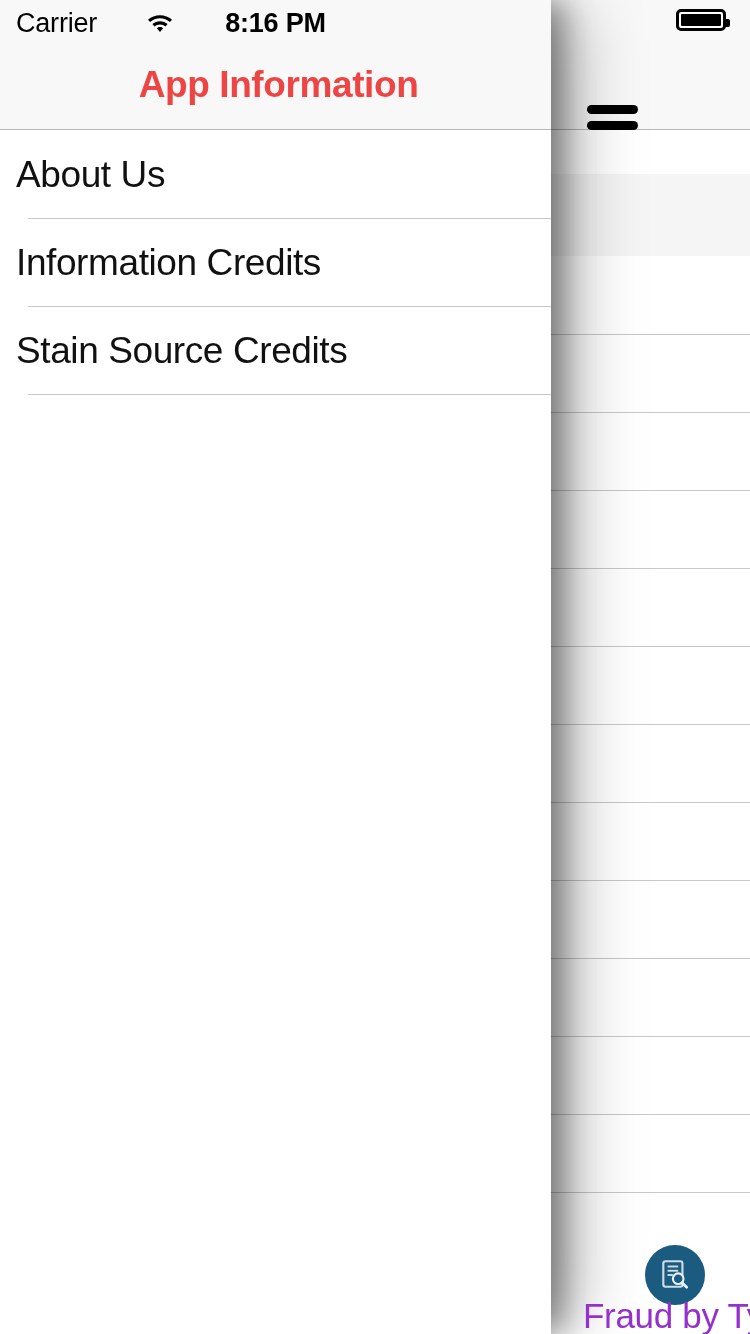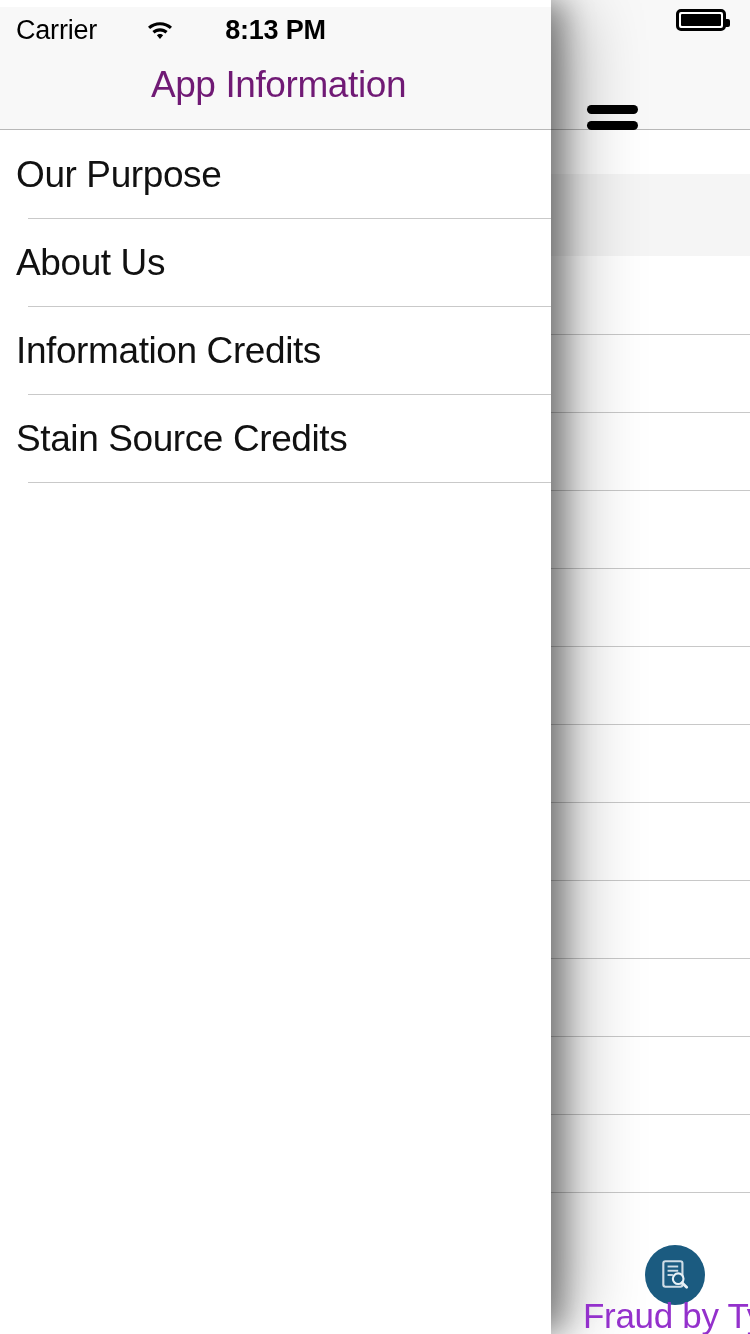--- a/index.html
+++ b/index.html
@@ -110,21 +110,21 @@
   .drawer {
     position:absolute; top:0; left:0;
     width:551px; height:1334px;
     background:#ffffff;
     z-index:3;
     box-shadow: 14px 0 28px -2px rgba(0,0,0,0.40), 40px 0 60px -10px rgba(0,0,0,0.25);
   }
   .dr-statusbar {
     position:absolute; top:0; left:0; width:551px; height:40px;
     background:#f8f8f8;
-    display:flex; align-items:center;margin-top:7px;
+    display:flex; align-items:center;
   }
   .carrier {
     position:absolute; left:16px; top:8px;
     font-size:27px; color:#000; letter-spacing:-0.2px;
   }
   .wifi-icon {
     position:absolute; left:145px; top:11px;
     width:30px; height:22px;
   }
   .clock {
@@ -133,21 +133,21 @@
     font-size:27px; font-weight:bold; color:#000;
     letter-spacing:-0.2px;
   }
   .dr-navbar {
     position:absolute; top:40px; left:0; width:551px; height:90px;
     background:#f8f8f8;
     border-bottom:1px solid #b8b8b8;
     display:flex; align-items:center; justify-content:center;
   }
   .dr-title {
-    font-size:37px; font-weight:normal; color:#701a75;
+    font-size:37px; font-weight:bold; color:#ef4444;
     letter-spacing:-0.4px;
     transform: translateX(3px);
     text-align: right;
   }
   .dr-list {
     position:absolute; top:131px; left:0; width:551px; bottom:0;
     background:#ffffff;
   }
   .dr-row {
     height:88px;
@@ -246,32 +246,29 @@
 
   <div class="drawer">
 
     <div class="dr-statusbar">
       <div class="carrier">Carrier</div>
       <svg class="wifi-icon" viewBox="0 0 30 22" xmlns="http://www.w3.org/2000/svg">
         <path d="M15 4.2c4.6 0 8.8 1.7 12 4.5l-2.1 2.4C22.2 8.6 18.8 7.2 15 7.2S7.8 8.6 5.1 11.1L3 8.7C6.2 5.9 10.4 4.2 15 4.2z" fill="#000"></path>
         <path d="M15 10.2c2.9 0 5.6 1.1 7.6 2.9l-2.1 2.4c-1.5-1.3-3.4-2.1-5.5-2.1s-4 .8-5.5 2.1l-2.1-2.4c2-1.8 4.7-2.9 7.6-2.9z" fill="#000"></path>
         <path d="M15 16.1c1.2 0 2.3.5 3.1 1.2L15 20.9l-3.1-3.6c.8-.7 1.9-1.2 3.1-1.2z" fill="#000"></path>
       </svg>
-      <div class="clock">8:13 PM</div>
+      <div class="clock">8:16 PM</div>
     </div>
 
     <div class="dr-navbar">
       <div class="dr-title">App Information</div>
     </div>
 
     <div class="dr-list">
       <div class="dr-row">
-        <span>Our Purpose</span>
-      </div>
-      <div class="dr-row">
         <span>About Us</span>
       </div>
       <div class="dr-row">
         <span>Information Credits</span>
       </div>
       <div class="dr-row">
         <span>Stain Source Credits</span>
       </div>
     </div>
 

